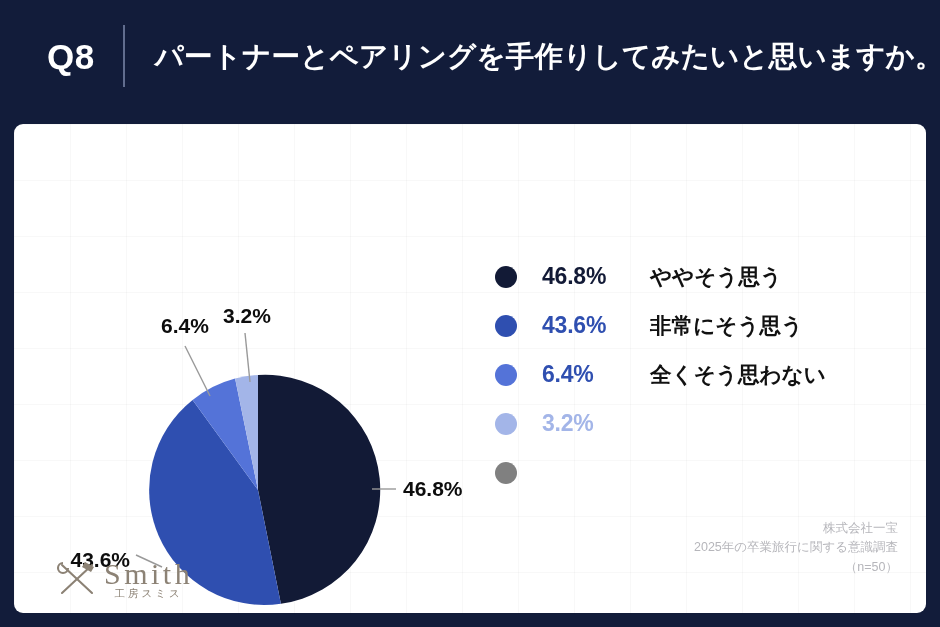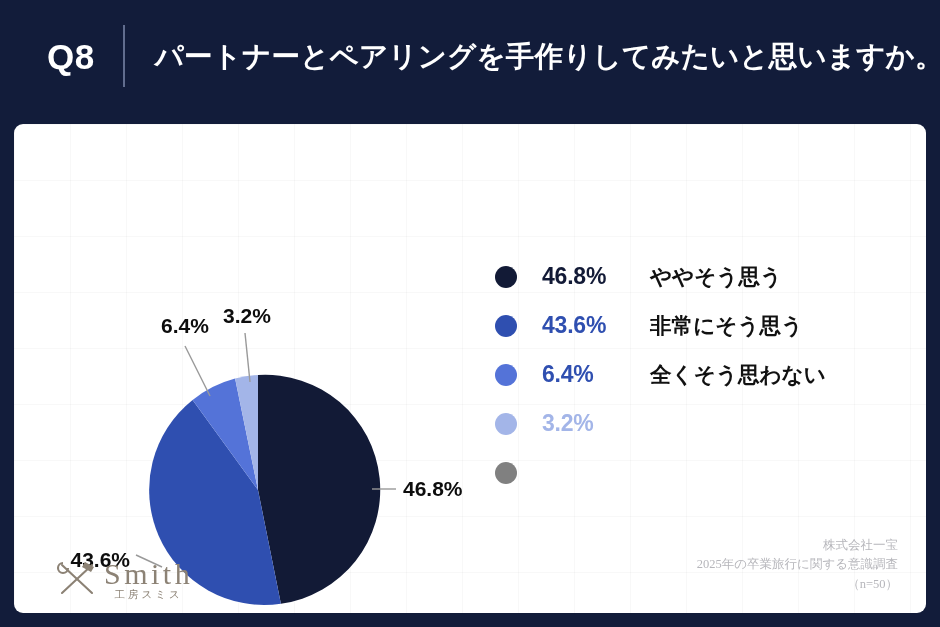--- a/index.html
+++ b/index.html
@@ -156,36 +156,35 @@
   .logo-word {
     font-family: "Liberation Serif", "DejaVu Serif", serif;
     font-size: 30px;
     color: #8c8275;
     letter-spacing: 3.5px;
     line-height: 1;
     position: relative;
   }
 
   .logo-sub {
-    font-family: Liberation Sans, sans-serif;
+    font-family: Liberation Serif, serif;
     font-size: 10.5px;
     color: #8c8275;
     letter-spacing: 3px;
     line-height: 1;
   }
 
   .source {
     position: absolute;
     right: 28px;
-    bottom: 19px;
+    bottom: 36px;
     text-align: right;
     color: #b6b6bb;
     font-size: 12.5px;
     line-height: 1.55;
-    font-family: Liberation Serif, serif;
   }
 </style>
 </head>
 <body>
 
 <div class="header">
   <div class="q-number">Q8</div>
   <div class="header-divider"></div>
   <div class="header-title">パートナーとペアリングを手作りしてみたいと思いますか。</div>
 </div>

